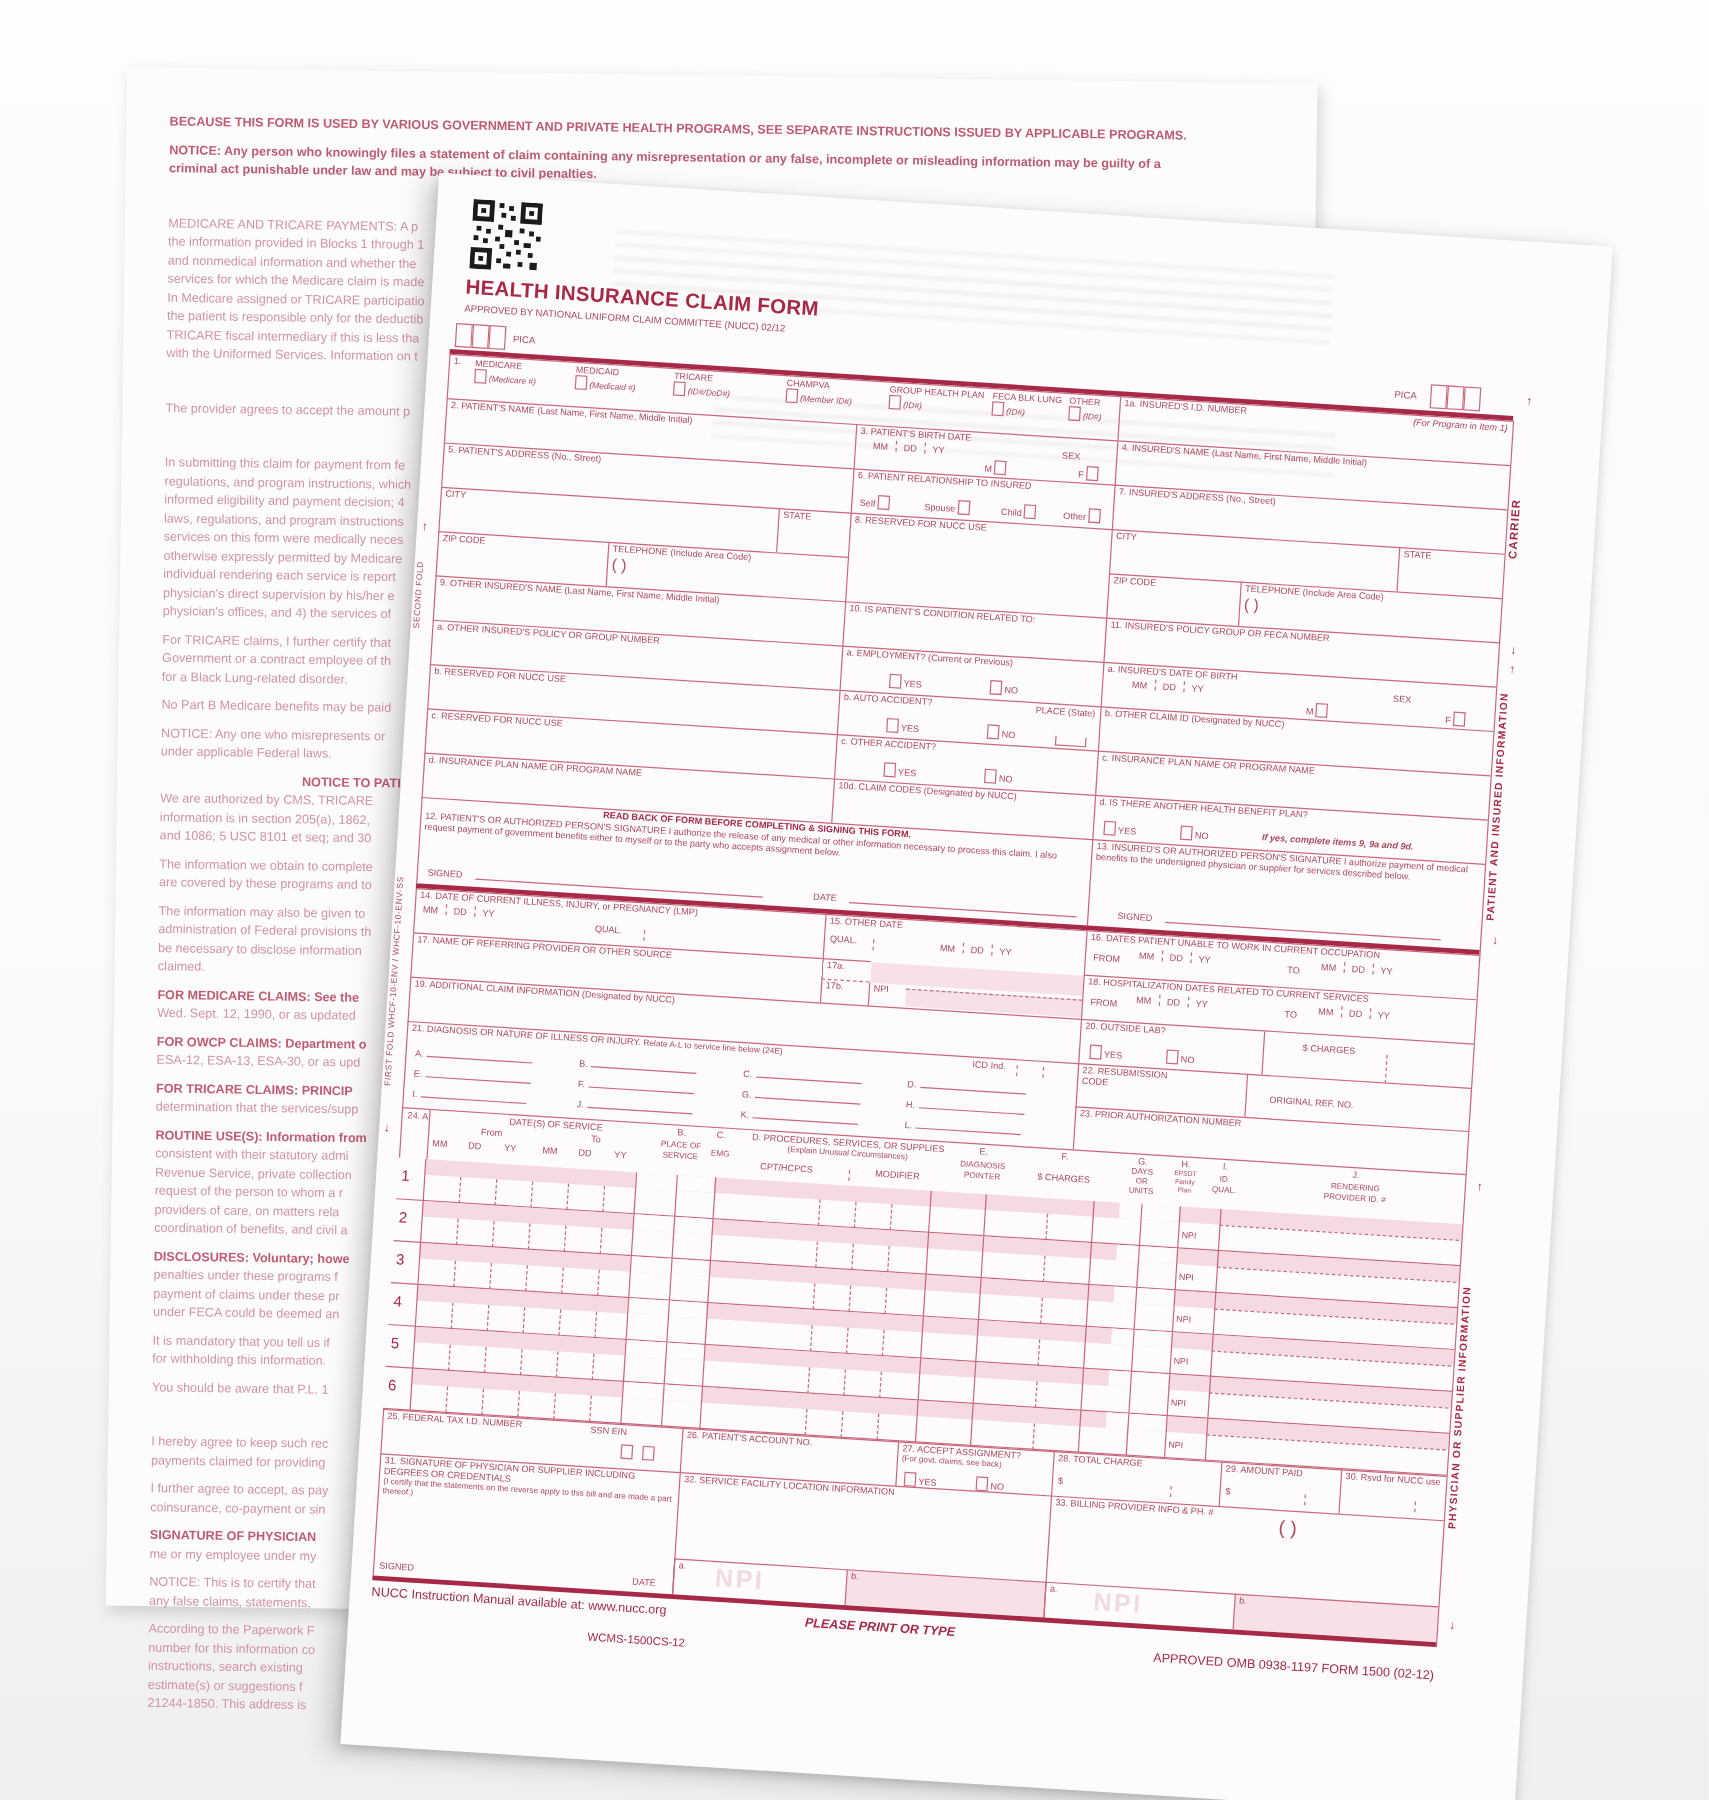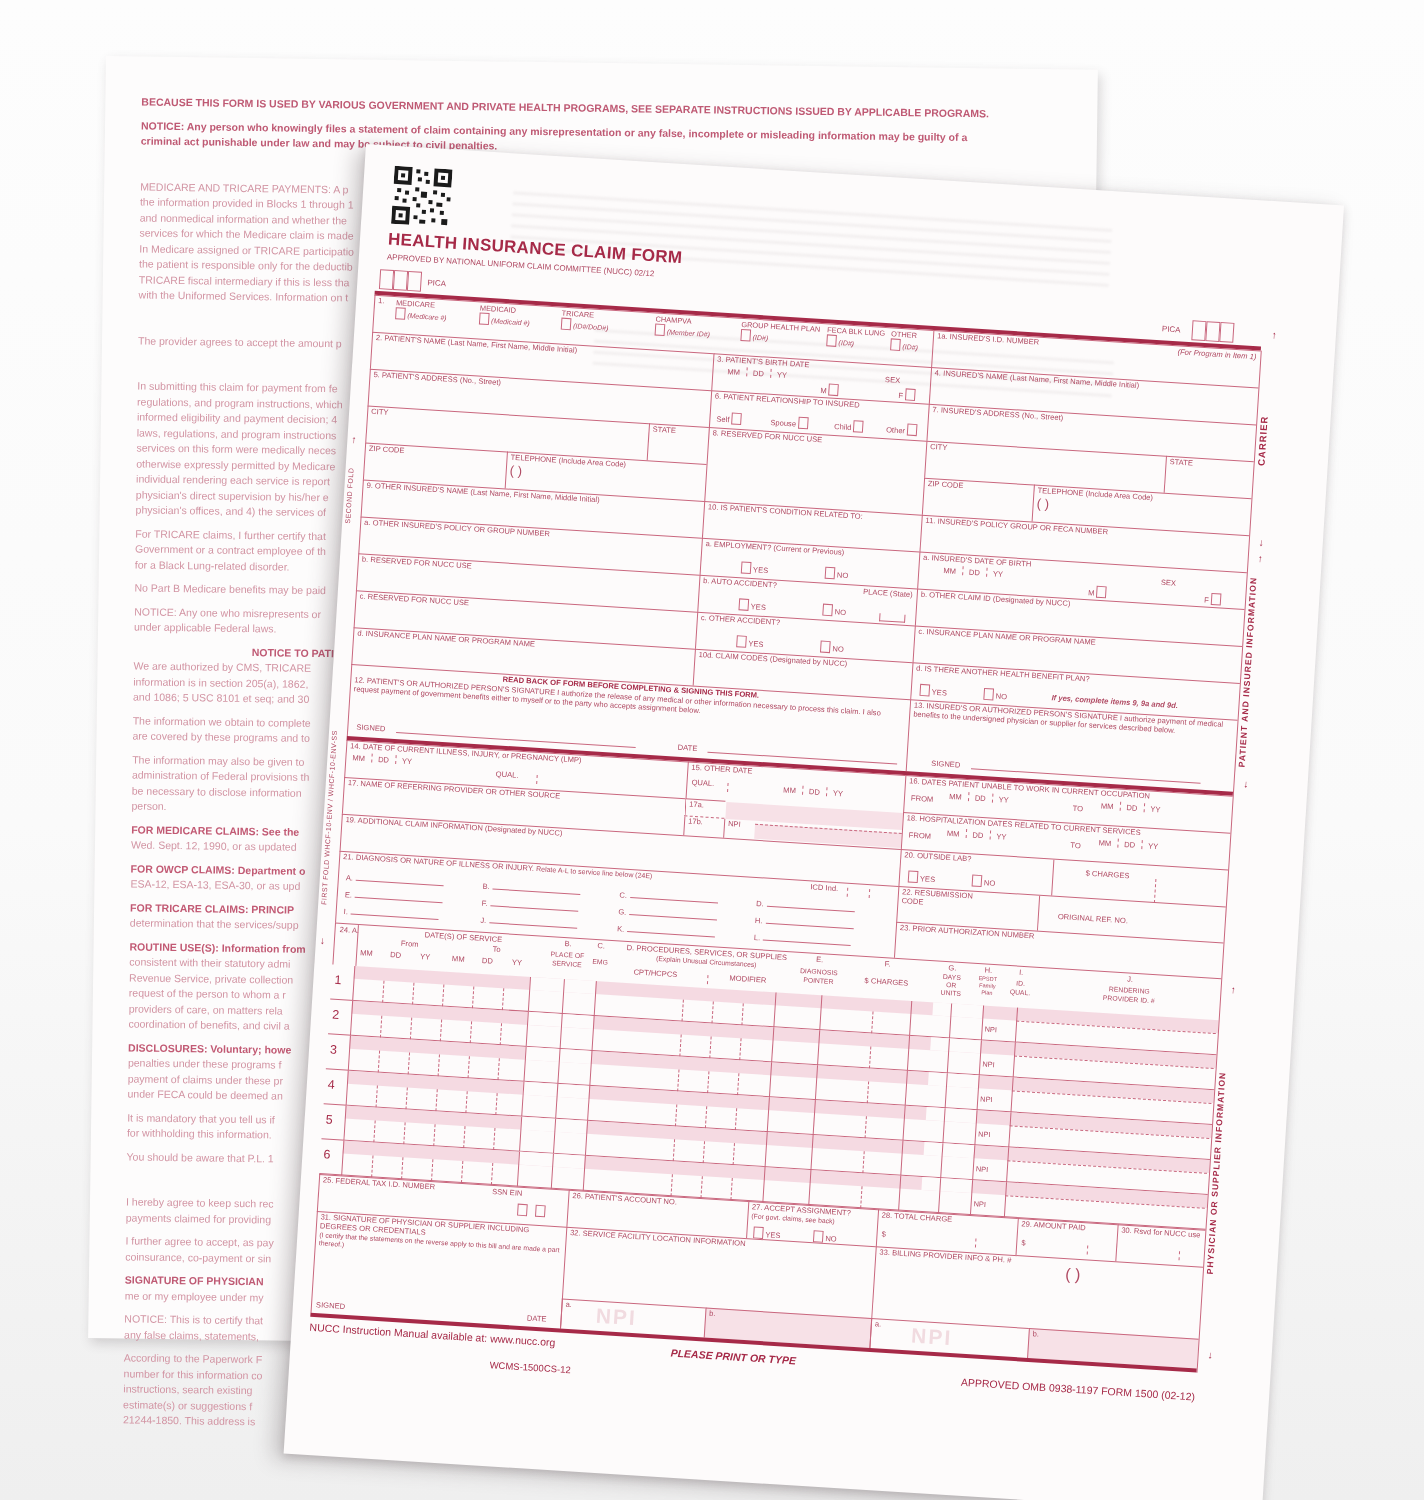--- a/index.html
+++ b/index.html
@@ -116,21 +116,21 @@
       <div class="bl n"><span>under applicable Federal laws.</span></div>
       <div class="bl b mt ind"><span>NOTICE TO PATIENT ABOUT</span></div>
       <div class="bl n"><span>We are authorized by CMS, TRICARE</span></div>
       <div class="bl n"><span>information is in section 205(a), 1862,</span></div>
       <div class="bl n"><span>and 1086; 5 USC 8101 et seq; and 30</span></div>
       <div class="bl n mt"><span>The information we obtain to complete</span></div>
       <div class="bl n"><span>are covered by these programs and to</span></div>
       <div class="bl n mt"><span>The information may also be given to</span></div>
       <div class="bl n"><span>administration of Federal provisions th</span></div>
       <div class="bl n"><span>be necessary to disclose information</span></div>
-      <div class="bl n"><span>person.</span></div>
+      <div class="bl n"><span>claimed.</span></div>
       <div class="bl b2 mt"><span>FOR MEDICARE CLAIMS: See the</span></div>
       <div class="bl n"><span>Wed. Sept. 12, 1990, or as updated</span></div>
       <div class="bl b2 mt"><span>FOR OWCP CLAIMS: Department o</span></div>
       <div class="bl n"><span>ESA-12, ESA-13, ESA-30, or as upd</span></div>
       <div class="bl b2 mt"><span>FOR TRICARE CLAIMS: PRINCIP</span></div>
       <div class="bl n"><span>determination that the services/supp</span></div>
       <div class="bl b2 mt"><span>ROUTINE USE(S): Information from</span></div>
       <div class="bl n"><span>consistent with their statutory admi</span></div>
       <div class="bl n"><span>Revenue Service, private collection</span></div>
       <div class="bl n"><span>request of the person to whom a r</span></div>

